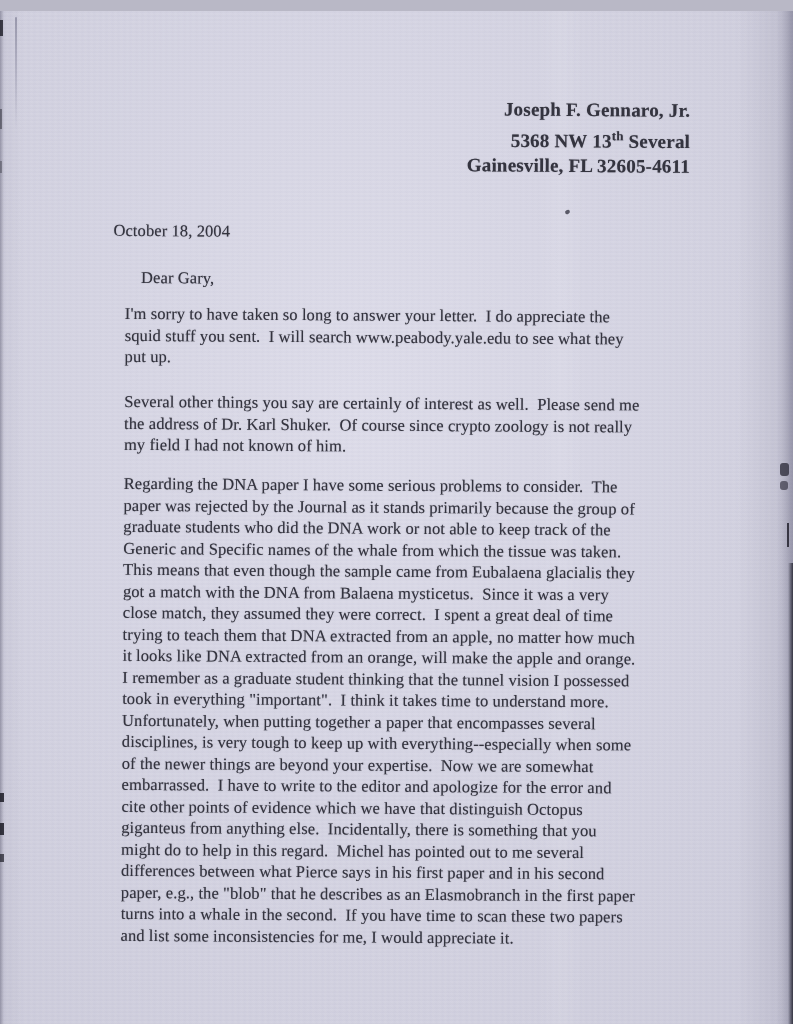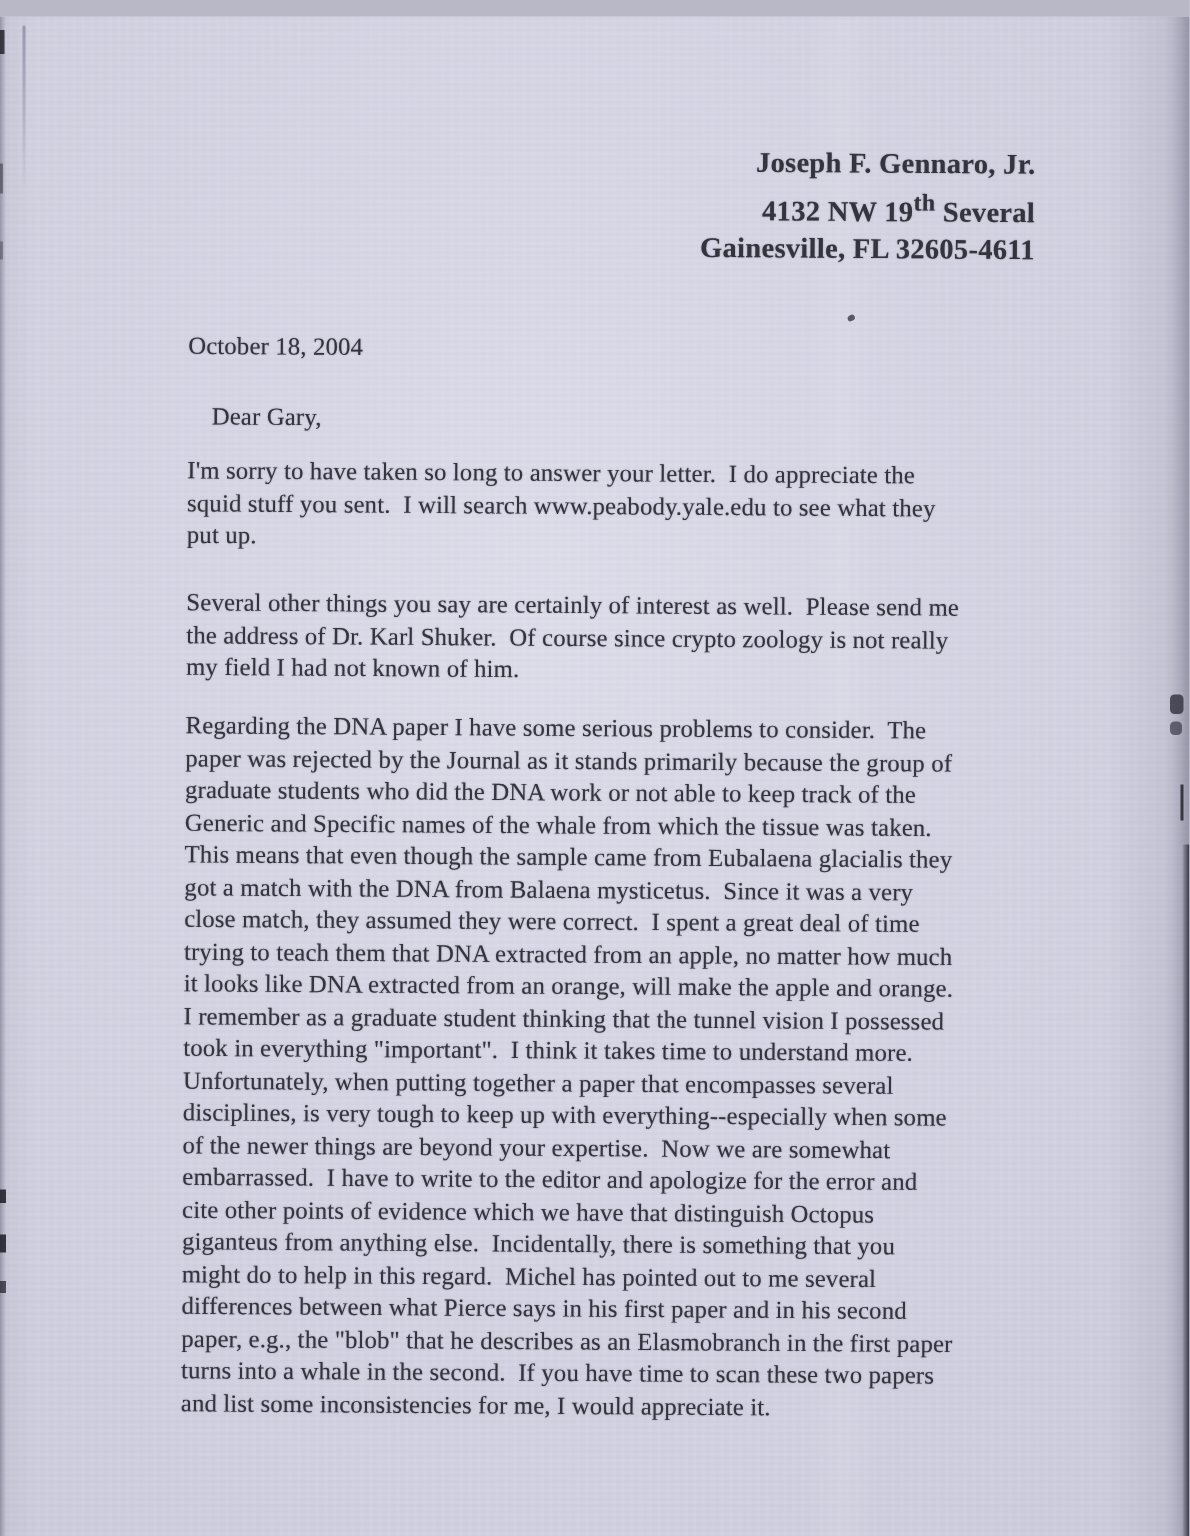--- a/index.html
+++ b/index.html
@@ -37,28 +37,28 @@
     transform-origin:0 0;
     text-shadow:0 0 1px rgba(52,52,66,0.55);
   }
   .sender{
     position:absolute;top:82px;right:102px;
     text-align:right;
     font-weight:bold;
     font-size:19px;line-height:25.5px;
     letter-spacing:0.2px;
   }
-  .sender .sup{font-size:16px;}
+  .sender .sup{font-size:13px;}
   .bodytext{
     font-size:16.5px;
     line-height:21.5px;
     white-space:pre-wrap;
     letter-spacing:0.1px;
   }
-  .date{position:absolute;top:208px;left:127px;}
+  .date{position:absolute;top:208px;left:115px;}
   .salutation{position:absolute;top:255px;left:143px;}
   .p1{position:absolute;top:291px;left:127px;}
   .p2{position:absolute;top:379px;left:127px;}
   .p3{position:absolute;top:461px;left:127px;}
   
   .artifact{position:absolute;pointer-events:none;}
   .edge-left{left:0;top:0;width:4px;height:100%;
     background:linear-gradient(to right, rgba(108,107,128,0.55), rgba(108,107,128,0));}
   .crease-topleft{left:15px;top:6px;width:2px;height:112px;border-radius:2px;
     background:linear-gradient(to bottom, rgba(100,100,125,0.5), rgba(100,100,125,0));}
@@ -84,21 +84,21 @@
 </head>
 <body>
 
 <div class="page">
   <div class="texture artifact"></div>
   <div class="light-band artifact"></div>
 
   <div class="content">
     <div class="sender">
       <div>Joseph F. Gennaro, Jr.</div>
-      <div><span>4132 NW 19</span><sup class="sup">th</sup><span> Several</span></div>
+      <div><span>5368 NW 13</span><sup class="sup">th</sup><span> Several</span></div>
       <div>Gainesville, FL 32605-4611</div>
     </div>
 
     <div class="date bodytext">October 18, 2004</div>
     <div class="salutation bodytext">Dear Gary,</div>
     <div class="p1 bodytext">I'm sorry to have taken so long to answer your letter.  I do appreciate the
 squid stuff you sent.  I will search www.peabody.yale.edu to see what they
 put up.</div>
     <div class="p2 bodytext">Several other things you say are certainly of interest as well.  Please send me
 the address of Dr. Karl Shuker.  Of course since crypto zoology is not really

